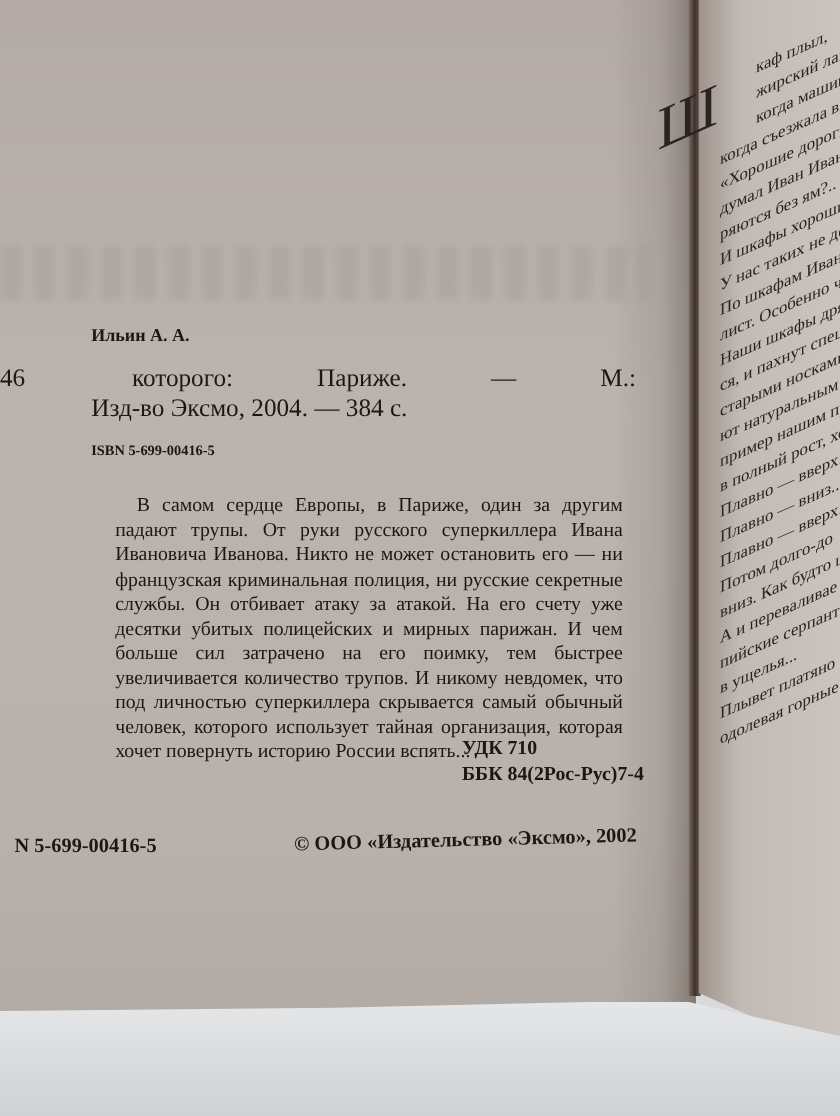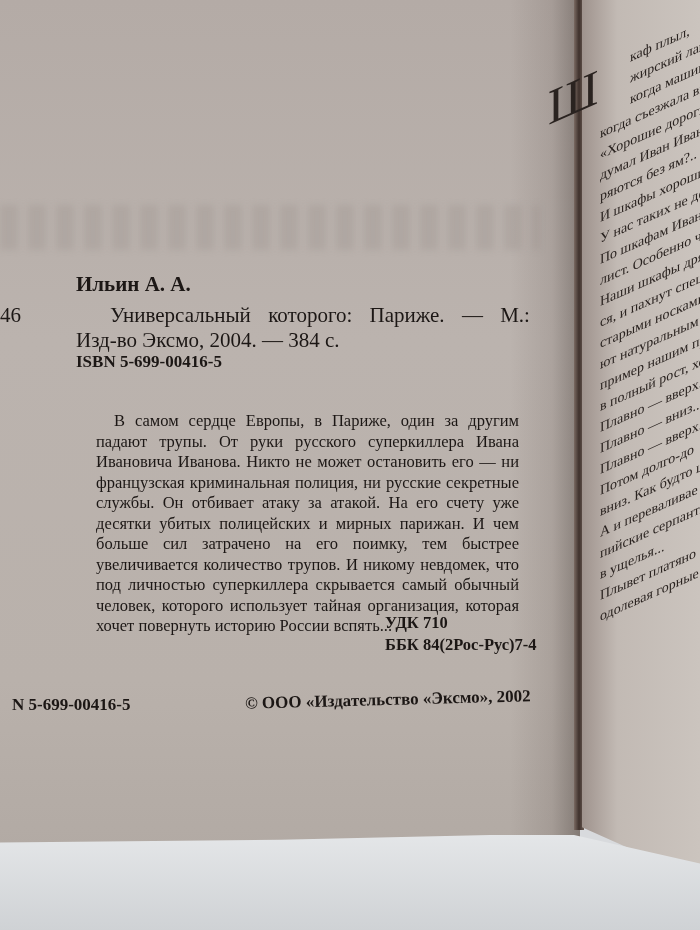--- a/index.html
+++ b/index.html
@@ -30,25 +30,25 @@
       position:absolute; left:0; top:835px; width:700px; height:95px;
       background: linear-gradient(180deg, #e4e6e8, #cfd2d5);
       clip-path: polygon(0 8%, 40% 5%, 70% 0%, 82% 0, 100% 30%, 100% 100%, 0 100%);
     }
     .ghost-text {
       position:absolute; left:0; top:205px; width:540px; height:45px;
       background: repeating-linear-gradient(90deg, rgba(150,140,135,0.25) 0 18px, rgba(0,0,0,0) 18px 28px);
       filter: blur(3px);
     }
     .text { position:absolute; color:#1c1715; }
-    .author { left:76px; top:272px; font-size:21px; font-weight:bold; }
+    .author { left:76px; top:272px; font-size:15px; font-weight:bold; }
     .lcode { left:0; top:303px; font-size:21px;text-align:right; }
     .title-line { left:110px; top:303px; font-size:21px; width:420px; display:flex; justify-content:space-between; }
     .pub-line { left:76px; top:328px; font-size:21px; }
-    .isbn { left:76px; top:352px; font-size:17px; font-weight:bold; }
+    .isbn { left:76px; top:368px; font-size:12px; font-weight:bold; }
     .annot { left:80px; top:395px; width:455px; font-size:16.5px; line-height:20.5px; text-align:justify; }
     .annot p { margin:16px; text-indent:18px; }
     .udk { left:385px; top:612px; font-size:16.5px; font-weight:bold; line-height:22px; }
     .isbn2 { left:0; top:695px; font-size:17px; font-weight:bold;padding-left:12px; }
     .copy { left:245px; top:690px; font-size:17px; font-weight:bold; transform:rotate(-1.5deg); }
     .right-text {
       position:absolute; left:600px; top:0; width:110px; font-size:14px; line-height:21px;
       color:#2a2320; transform: skewY(-24deg); transform-origin: 0 0; top:60px;
       white-space:nowrap;
     }
@@ -63,21 +63,20 @@
 
 <div class="left-page"></div>
 <div class="ghost-text"></div>
 <div class="gutter"></div>
 <div class="right-page"></div>
 <div class="bottom-white"></div>
 
 <div class="text author">Ильин А. А.</div>
 <div class="text lcode">46</div>
 <div class="text title-line">
-  <span>Универсальный</span>
   <span>которого:</span>
   <span>Париже.</span>
   <span>—</span>
   <span>М.:</span>
 </div>
 <div class="text pub-line">Изд-во Эксмо, 2004. — 384 с.</div>
 <div class="text isbn">ISBN 5-699-00416-5</div>
 <div class="text annot">
   <p>В самом сердце Европы, в Париже, один за другим падают трупы. От руки русского суперкиллера Ивана Ивановича Иванова. Никто не может остановить его — ни французская криминальная полиция, ни русские секретные службы. Он отбивает атаку за атакой. На его счету уже десятки убитых полицейских и мирных парижан. И чем больше сил затрачено на его поимку, тем быстрее увеличивается количество трупов. И никому невдомек, что под личностью суперкиллера скрывается самый обычный человек, которого использует тайная организация, которая хочет повернуть историю России вспять...</p>
 </div>

